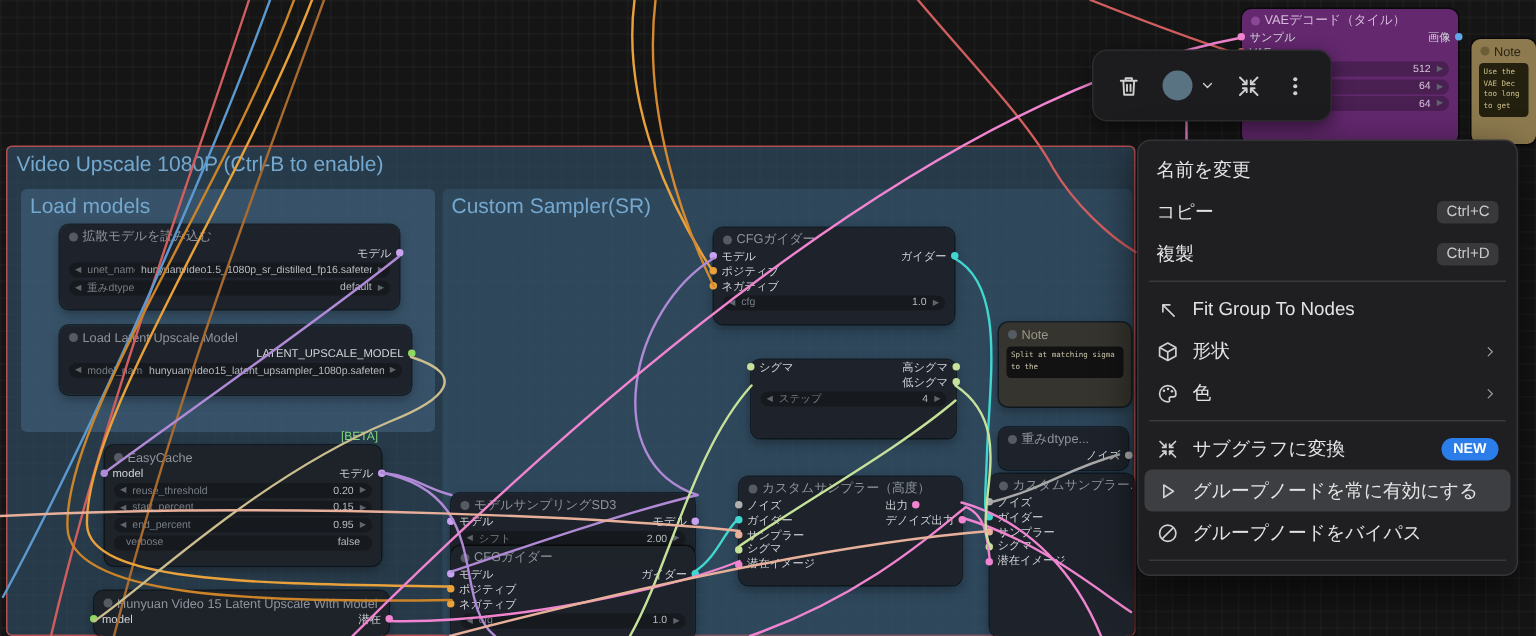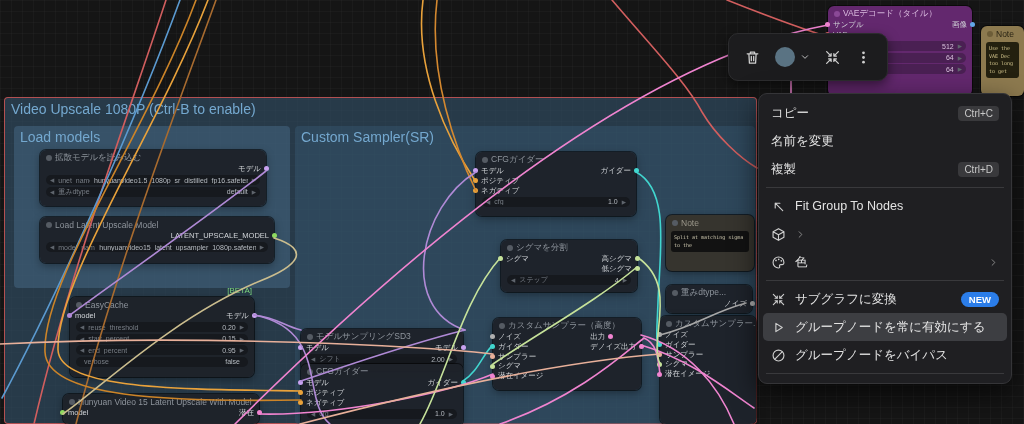--- a/index.html
+++ b/index.html
@@ -234,24 +234,20 @@
         </div>
       </div>
       <div class="widget">
         <span class="arr">◀</span>
         <span class="w-name">cfg</span>
         <span class="w-val">1.0</span>
         <span class="arr">▶</span>
       </div>
     </div>
   <div class="node" style="left:501px;top:240px;width:136px;height:52px;">
-      <div class="n-title">
-        <span class="n-dot"></span>
-        <span class="n-title-text">シグマを分割</span>
-      </div>
       <div class="n-slots">
         <div class="n-ins">
           <div class="slot in">
             <i class="dot" style="background:#c6e29a"></i>
             <span>シグマ</span>
           </div>
         </div>
         <div class="n-outs">
           <div class="slot out">
             <span>高シグマ</span>
@@ -538,45 +534,46 @@
               <circle cx="8" cy="8" r="1.3"></circle>
               <circle cx="8" cy="12.4" r="1.3"></circle>
             </g>
           </svg>
         </span>
       </span>
   </div>
 
   <div class="menu">
       <div class="m-row">
+        <span class="m-label">名前を変更</span>
+      </div>
+      <div class="m-row">
         <span class="m-label">コピー</span>
         <span class="m-key">Ctrl+C</span>
       </div>
       <div class="m-row">
-        <span class="m-label">名前を変更</span>
-      </div>
-      <div class="m-row">
         <span class="m-label">複製</span>
         <span class="m-key">Ctrl+D</span>
       </div>
       <div class="m-div"></div>
       <div class="m-row">
         <span class="m-ic icon">
           <svg viewBox="0 0 16 16">
             <path stroke="currentColor" fill="none" stroke-width="1.2" stroke-linecap="round" stroke-linejoin="round" d="M12.5 12.5 L4.5 4.5 M4.5 9.5 L4.5 4.5 L9.5 4.5"></path>
           </svg>
         </span>
         <span class="m-label">Fit Group To Nodes</span>
       </div>
       <div class="m-row">
         <span class="m-ic icon">
           <svg viewBox="0 0 16 16">
             <path stroke="currentColor" fill="none" stroke-width="1.2" stroke-linecap="round" stroke-linejoin="round" d="M8 1.8 L13.8 5 V11 L8 14.2 L2.2 11 V5 Z M2.2 5 L8 8.2 L13.8 5 M8 8.2 V14.2"></path>
           </svg>
         </span>
+        <span class="m-label">形状</span>
         <span class="m-sub icon">
           <svg viewBox="0 0 16 16">
             <path stroke="currentColor" fill="none" stroke-width="1.2" stroke-linecap="round" stroke-linejoin="round" d="M6 4 L10 8 L6 12"></path>
           </svg>
         </span>
       </div>
       <div class="m-row">
         <span class="m-ic icon">
           <svg viewBox="0 0 16 16">
             <path stroke="currentColor" fill="none" stroke-width="1.2" stroke-linecap="round" stroke-linejoin="round" d="M8 2.2 a5.8 5.8 0 1 0 0 11.6 c1.2 0 1.6-0.8 1.2-1.6 c-0.5-1 0.2-2 1.3-2 h1.5 c1 0 1.8-0.9 1.8-2 A5.8 5.8 0 0 0 8 2.2 Z"></path>

